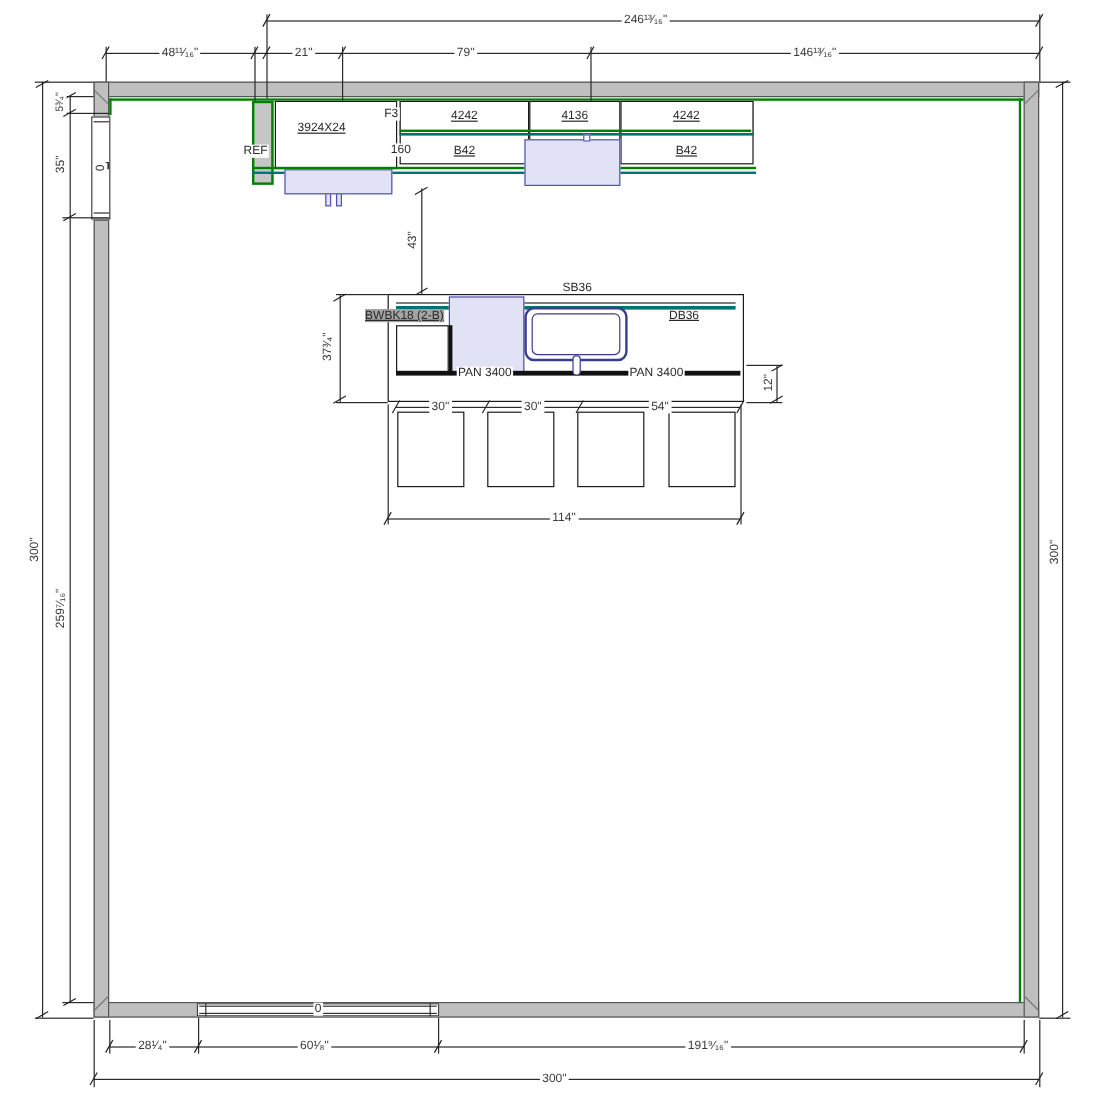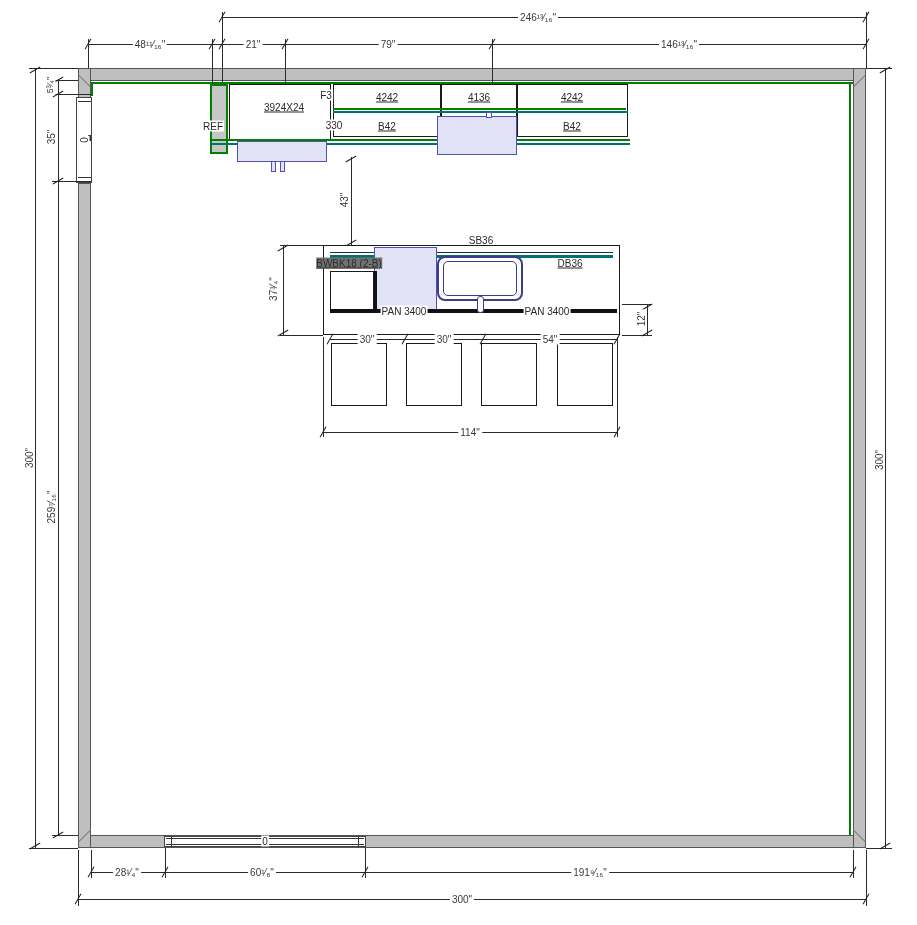--- a/index.html
+++ b/index.html
@@ -74,23 +74,23 @@
   <div class="grn" style="left:333px;top:108px;width:293px;height:2px;"></div>
   <div class="tealln" style="left:333px;top:111px;width:295px;height:2px;"></div>
 
   <div class="appl" style="left:237px;top:141px;width:90px;height:21px;"></div>
   <div class="appl" style="left:271px;top:161px;width:5px;height:11px;"></div>
   <div class="appl" style="left:280px;top:161px;width:5px;height:11px;"></div>
   <div class="appl" style="left:437px;top:116px;width:80px;height:39px;z-index:3;"></div>
   <div class="appl" style="left:486px;top:112px;width:6px;height:6px;background:#fff;z-index:4;"></div>
 
   <div class="plab" style="left:213px;top:126px;">REF</div>
-  <div class="clab" style="left:284px;top:107px;">3924X24</div>
+  <div class="clab" style="left:268px;top:107px;">3924X24</div>
   <div class="plab" style="left:326px;top:95px;">F3</div>
-  <div class="plab" style="left:334px;top:125px;">330</div>
+  <div class="plab" style="left:334px;top:125px;">160</div>
   <div class="clab" style="left:387px;top:97px;">4242</div>
   <div class="clab" style="left:479px;top:97px;">4136</div>
   <div class="clab" style="left:572px;top:97px;">4242</div>
   <div class="clab" style="left:387px;top:126px;">B42</div>
   <div class="clab" style="left:572px;top:126px;">B42</div>
 
   <div class="vl" style="left:351px;top:157px;height:88px;"></div>
   <div class="tickv" style="left:351px;top:159px;"></div>
   <div class="tickv" style="left:351px;top:243px;"></div>
   <div class="dlab rot" style="left:344px;top:200px;">43"</div>
@@ -100,21 +100,21 @@
   <div class="tealln" style="left:330px;top:255px;width:283px;height:3px;"></div>
   <div class="appl" style="left:374px;top:247px;width:63px;height:64px;"></div>
   <div class="box" style="left:330px;top:271px;width:44px;height:40px;"></div>
   <div class="vl" style="left:374px;top:271px;width:3px;height:40px;background:#111;"></div>
   <div class="hl" style="left:330px;top:309px;width:287px;height:4px;background:#111;"></div>
   <div class="sink" style="left:437px;top:256px;width:86px;height:45px;z-index:3;"></div>
   <div class="sinkin" style="left:443px;top:261px;width:74px;height:35px;z-index:3;"></div>
   <div class="sinkin" style="left:477px;top:296px;width:7px;height:17px;border-radius:3px;z-index:4;"></div>
 
   <div class="plab" style="left:481px;top:240px;background:transparent;">SB36</div>
-  <div class="clab" style="left:349px;top:263px;background:#737373;">BWBK18 (2-B)</div>
+  <div class="clab" style="left:337px;top:263px;background:#a3a3a3;">BWBK18 (2-B)</div>
   <div class="clab" style="left:570px;top:263px;">DB36</div>
   <div class="plab" style="left:404px;top:311px;">PAN 3400</div>
   <div class="plab" style="left:547px;top:311px;">PAN 3400</div>
 
   <div class="hl" style="left:280px;top:245px;width:43px;"></div>
   <div class="hl" style="left:280px;top:335px;width:43px;"></div>
   <div class="vl" style="left:283px;top:246px;height:89px;"></div>
   <div class="tickv" style="left:283px;top:248px;"></div>
   <div class="tickv" style="left:283px;top:333px;"></div>
   <div class="dlab rot" style="left:273px;top:289px;">37³⁄₄"</div>

